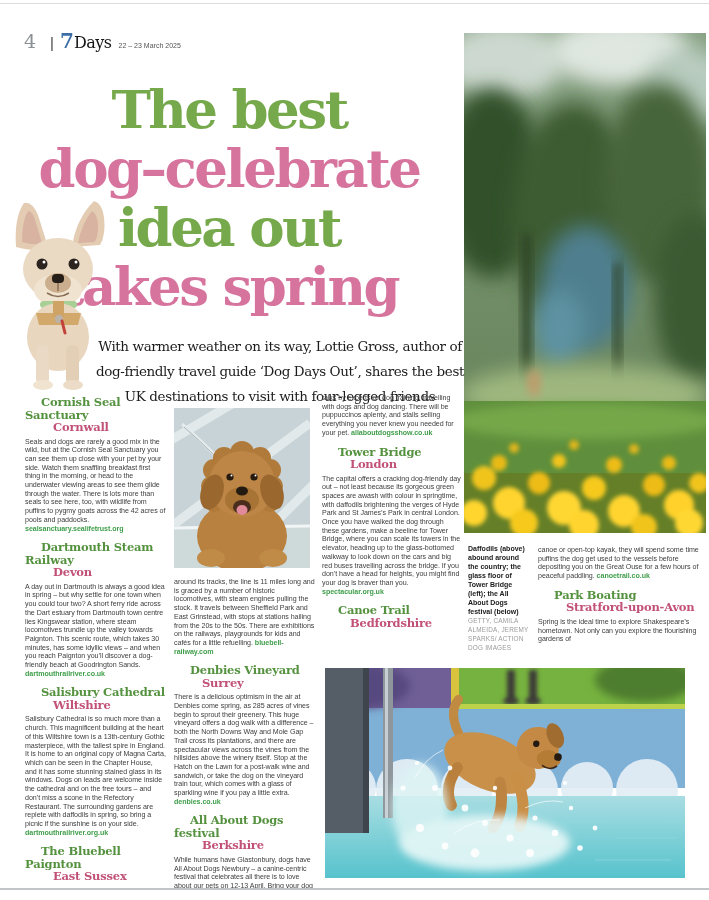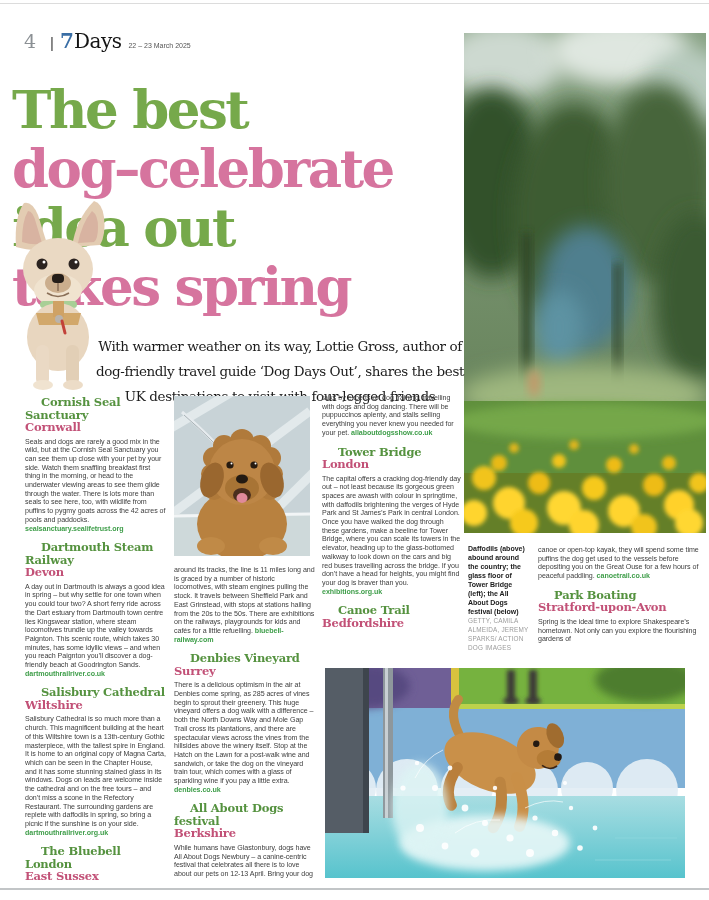--- a/index.html
+++ b/index.html
@@ -6,47 +6,47 @@
   .page{position:relative;width:709px;height:900px;background:#fff;overflow:hidden;
         font-family:"Liberation Sans",sans-serif;}
   .hairline{position:absolute;left:0;top:3px;width:709px;height:1px;background:#dcdcdc;}
   .bottom-rule{position:absolute;left:0;top:888px;width:709px;height:2px;background:#c2c5c7;}
 
   
   .hdr{position:absolute;left:24px;top:29px;display:flex;align-items:baseline;}
   .hdr .pnum{font-family:"DejaVu Serif",serif;font-size:19px;color:#8b9094;}
   .hdr .sep{margin:0 6px 0 14px;color:#444;font-size:15px;font-weight:300;}
   .hdr .seven{font-family:"DejaVu Serif",serif;font-weight:bold;font-size:20px;color:#3a6ea5;}
-  .hdr .days{font-family:"DejaVu Serif",serif;font-size:20px;color:#141414;letter-spacing:-0.5px;}
+  .hdr .days{font-family:"DejaVu Serif",serif;font-size:16px;color:#141414;letter-spacing:-0.5px;}
   .hdr .date{margin-left:7px;font-size:7px;color:#555;}
 
   
-  .headline{position:absolute;left:12px;top:80px;width:450px;
+  .headline{position:absolute;left:4px;top:80px;width:450px;text-align:center;
             font-family:"DejaVu Serif",serif;font-weight:bold;font-size:53px;
             line-height:59px;letter-spacing:-2.5px;}
   .headline .green{color:#76a94b;}
   .headline .pink{color:#d6749e;}
 
   .standfirst{position:absolute;left:94px;top:334px;width:372px;text-align:center;
               font-family:"DejaVu Serif",serif;font-size:13.5px;line-height:25px;
               color:#1c1c1c;letter-spacing:-0.4px;}
 
   
   .col{position:absolute;overflow:hidden;}
   .col-1{left:25px;top:394px;width:141px;height:486px;}
-  .col-2{left:174px;top:394px;width:141px;height:486px;}
+  .col-2{left:174px;top:406px;width:141px;height:486px;}
   .col-3{left:322px;top:394px;width:140px;height:270px;}
   .col-cap{left:468px;top:544px;width:62px;height:120px;}
   .col-5{left:538px;top:544px;width:168px;height:122px;}
 
   .art-head{font-family:"DejaVu Serif",serif;font-weight:bold;font-size:11.5px;
             line-height:12.5px;letter-spacing:-0.2px;margin:8px 0 4px 0;}
   .col .art-head:first-child{margin-top:2px;}
   .art-head .t{color:#55923f;margin-left:16px;}
-  .art-head .loc{color:#c25177;}
+  .art-head .loc{color:#c25177;margin-left:28px;}
   .art-head.stacked .loc{display:block;}
   p.body{font-size:7.1px;line-height:8.7px;letter-spacing:-0.05px;color:#3d3d3d;
          margin:0 0 2px 0;}
   a.lnk{color:#3f9e4a;font-weight:bold;text-decoration:none;cursor:pointer;}
 
   .photo{display:block;margin:2px 0 10px 0;}
 
   .caption{font-size:7px;line-height:9px;}
   .cap-bold{font-weight:bold;color:#1a1a1a;}
   .cap-credits{color:#9a9a9a;font-size:6.4px;letter-spacing:0.2px;}
@@ -183,21 +183,21 @@
       <a class="lnk">dartmouthrailriver.co.uk</a></p>
 
     <h3 class="art-head">
       <span class="t">Salisbury Cathedral</span>
       <span class="loc">Wiltshire</span>
     </h3>
     <p class="body"><span>Salisbury Cathedral is so much more than a church. This magnificent building at the heart of this Wiltshire town is a 13th-century Gothic masterpiece, with the tallest spire in England. It is home to an original copy of Magna Carta, which can be seen in the Chapter House, and it has some stunning stained glass in its windows. Dogs on leads are welcome inside the cathedral and on the free tours – and don’t miss a scone in the Refectory Restaurant. The surrounding gardens are replete with daffodils in spring, so bring a picnic if the sunshine is on your side.</span>
       <a class="lnk">dartmouthrailriver.org.uk</a></p>
 
     <h3 class="art-head stacked">
-      <span class="t">The Bluebell London</span>
+      <span class="t">The Bluebell Paignton</span>
       <span class="loc">East Sussex</span>
     </h3>
     <p class="body">Spring is bluebell season and there is no more fitting way to celebrate these beautiful flowers than on the Bluebell Railway. So named for the carpets of bluebells that coat the Sussex countryside</p>
   </div>
 
   <div class="col col-2">
     <span class="photo">
       <svg width="136" height="160" viewBox="0 0 136 160">
         <rect width="136" height="160" fill="#c8d3d7"></rect>
         <g stroke="#e9eff1" stroke-width="9" opacity="0.8">
@@ -255,21 +255,21 @@
 
   <div class="col col-3">
     <p class="body" style="margin-top:0"><span>talks by experts on dog training, travelling with dogs and dog dancing. There will be puppuccinos aplenty, and stalls selling everything you never knew you needed for your pet.</span>
       <a class="lnk">allaboutdogsshow.co.uk</a></p>
 
     <h3 class="art-head">
       <span class="t">Tower Bridge</span>
       <span class="loc">London</span>
     </h3>
     <p class="body"><span>The capital offers a cracking dog-friendly day out – not least because its gorgeous green spaces are awash with colour in springtime, with daffodils brightening the verges of Hyde Park and St James’s Park in central London. Once you have walked the dog through these gardens, make a beeline for Tower Bridge, where you can scale its towers in the elevator, heading up to the glass-bottomed walkway to look down on the cars and big red buses travelling across the bridge. If you don’t have a head for heights, you might find your dog is braver than you.</span>
-      <a class="lnk">exhibitions.org.uk</a></p>
+      <a class="lnk">spectacular.org.uk</a></p>
 
     <h3 class="art-head">
       <span class="t">Canoe Trail</span>
       <span class="loc">Bedfordshire</span>
     </h3>
   </div>
 
   <div class="col col-cap caption">
     <span class="cap-bold">Daffodils (above) abound around the country; the glass floor of Tower Bridge (left); the All About Dogs festival (below)</span>
     <span class="cap-credits">GETTY, CAMILA ALMEIDA, JEREMY SPARKS/ ACTION DOG IMAGES</span>

